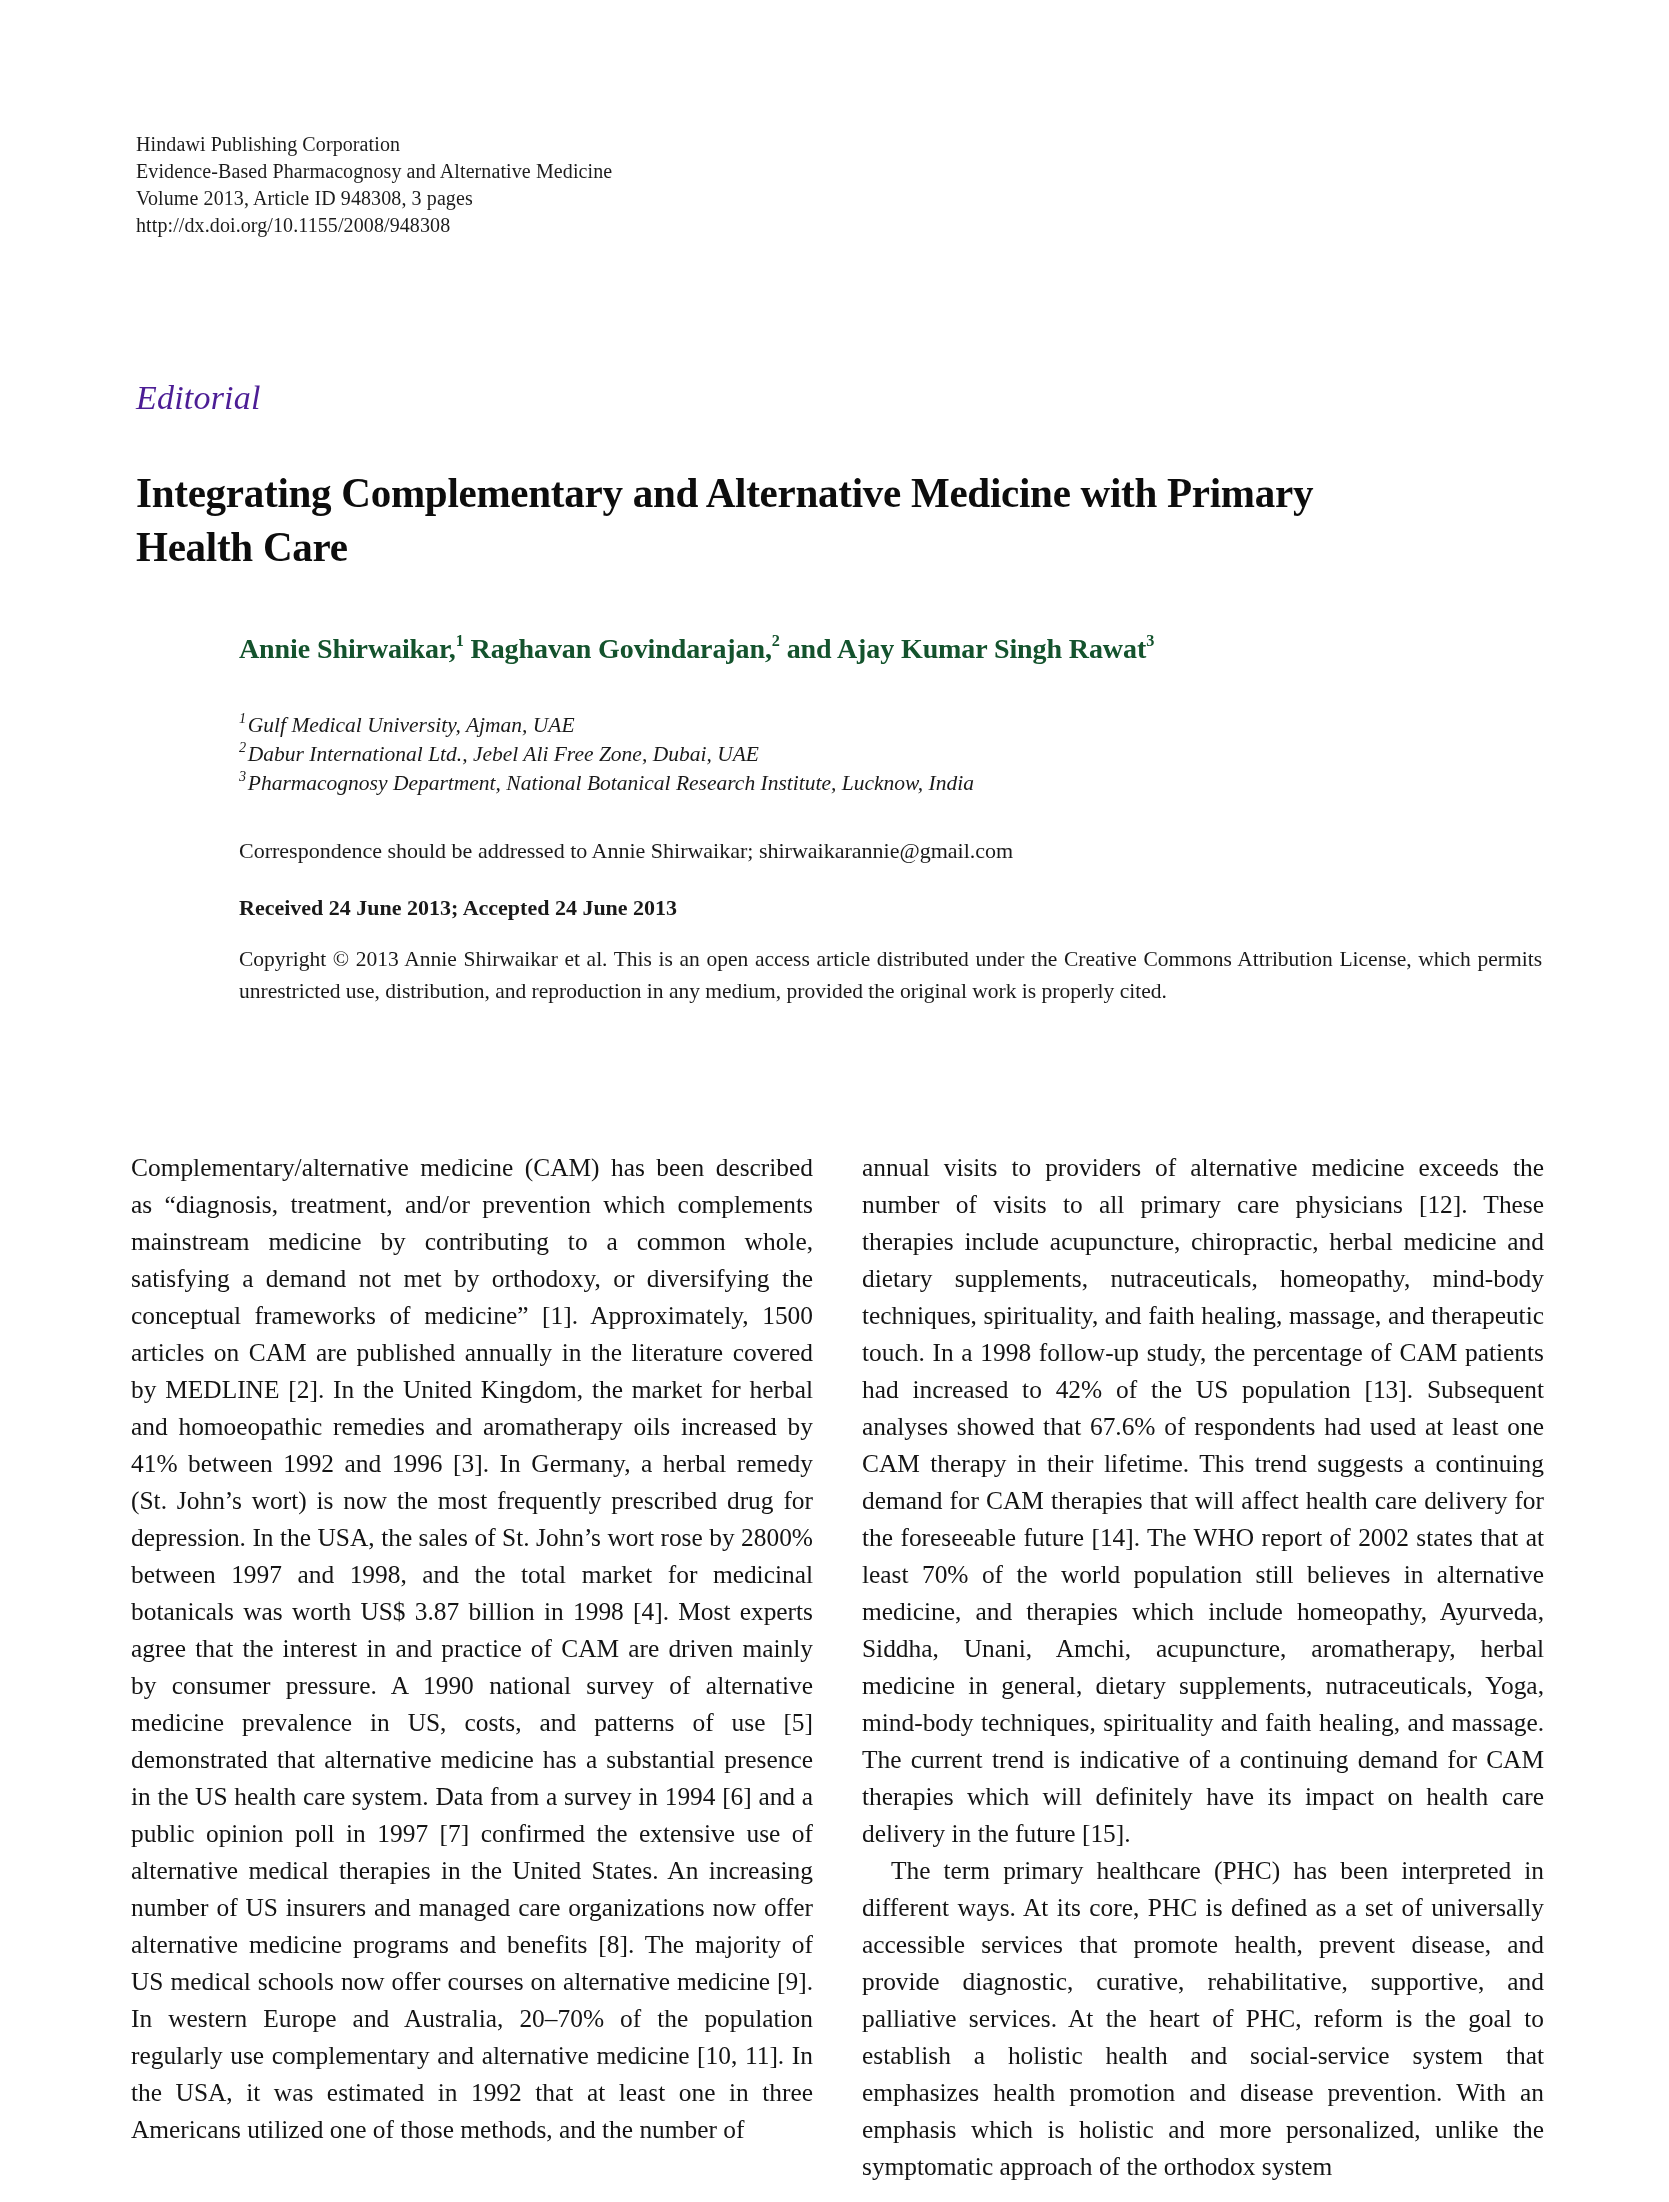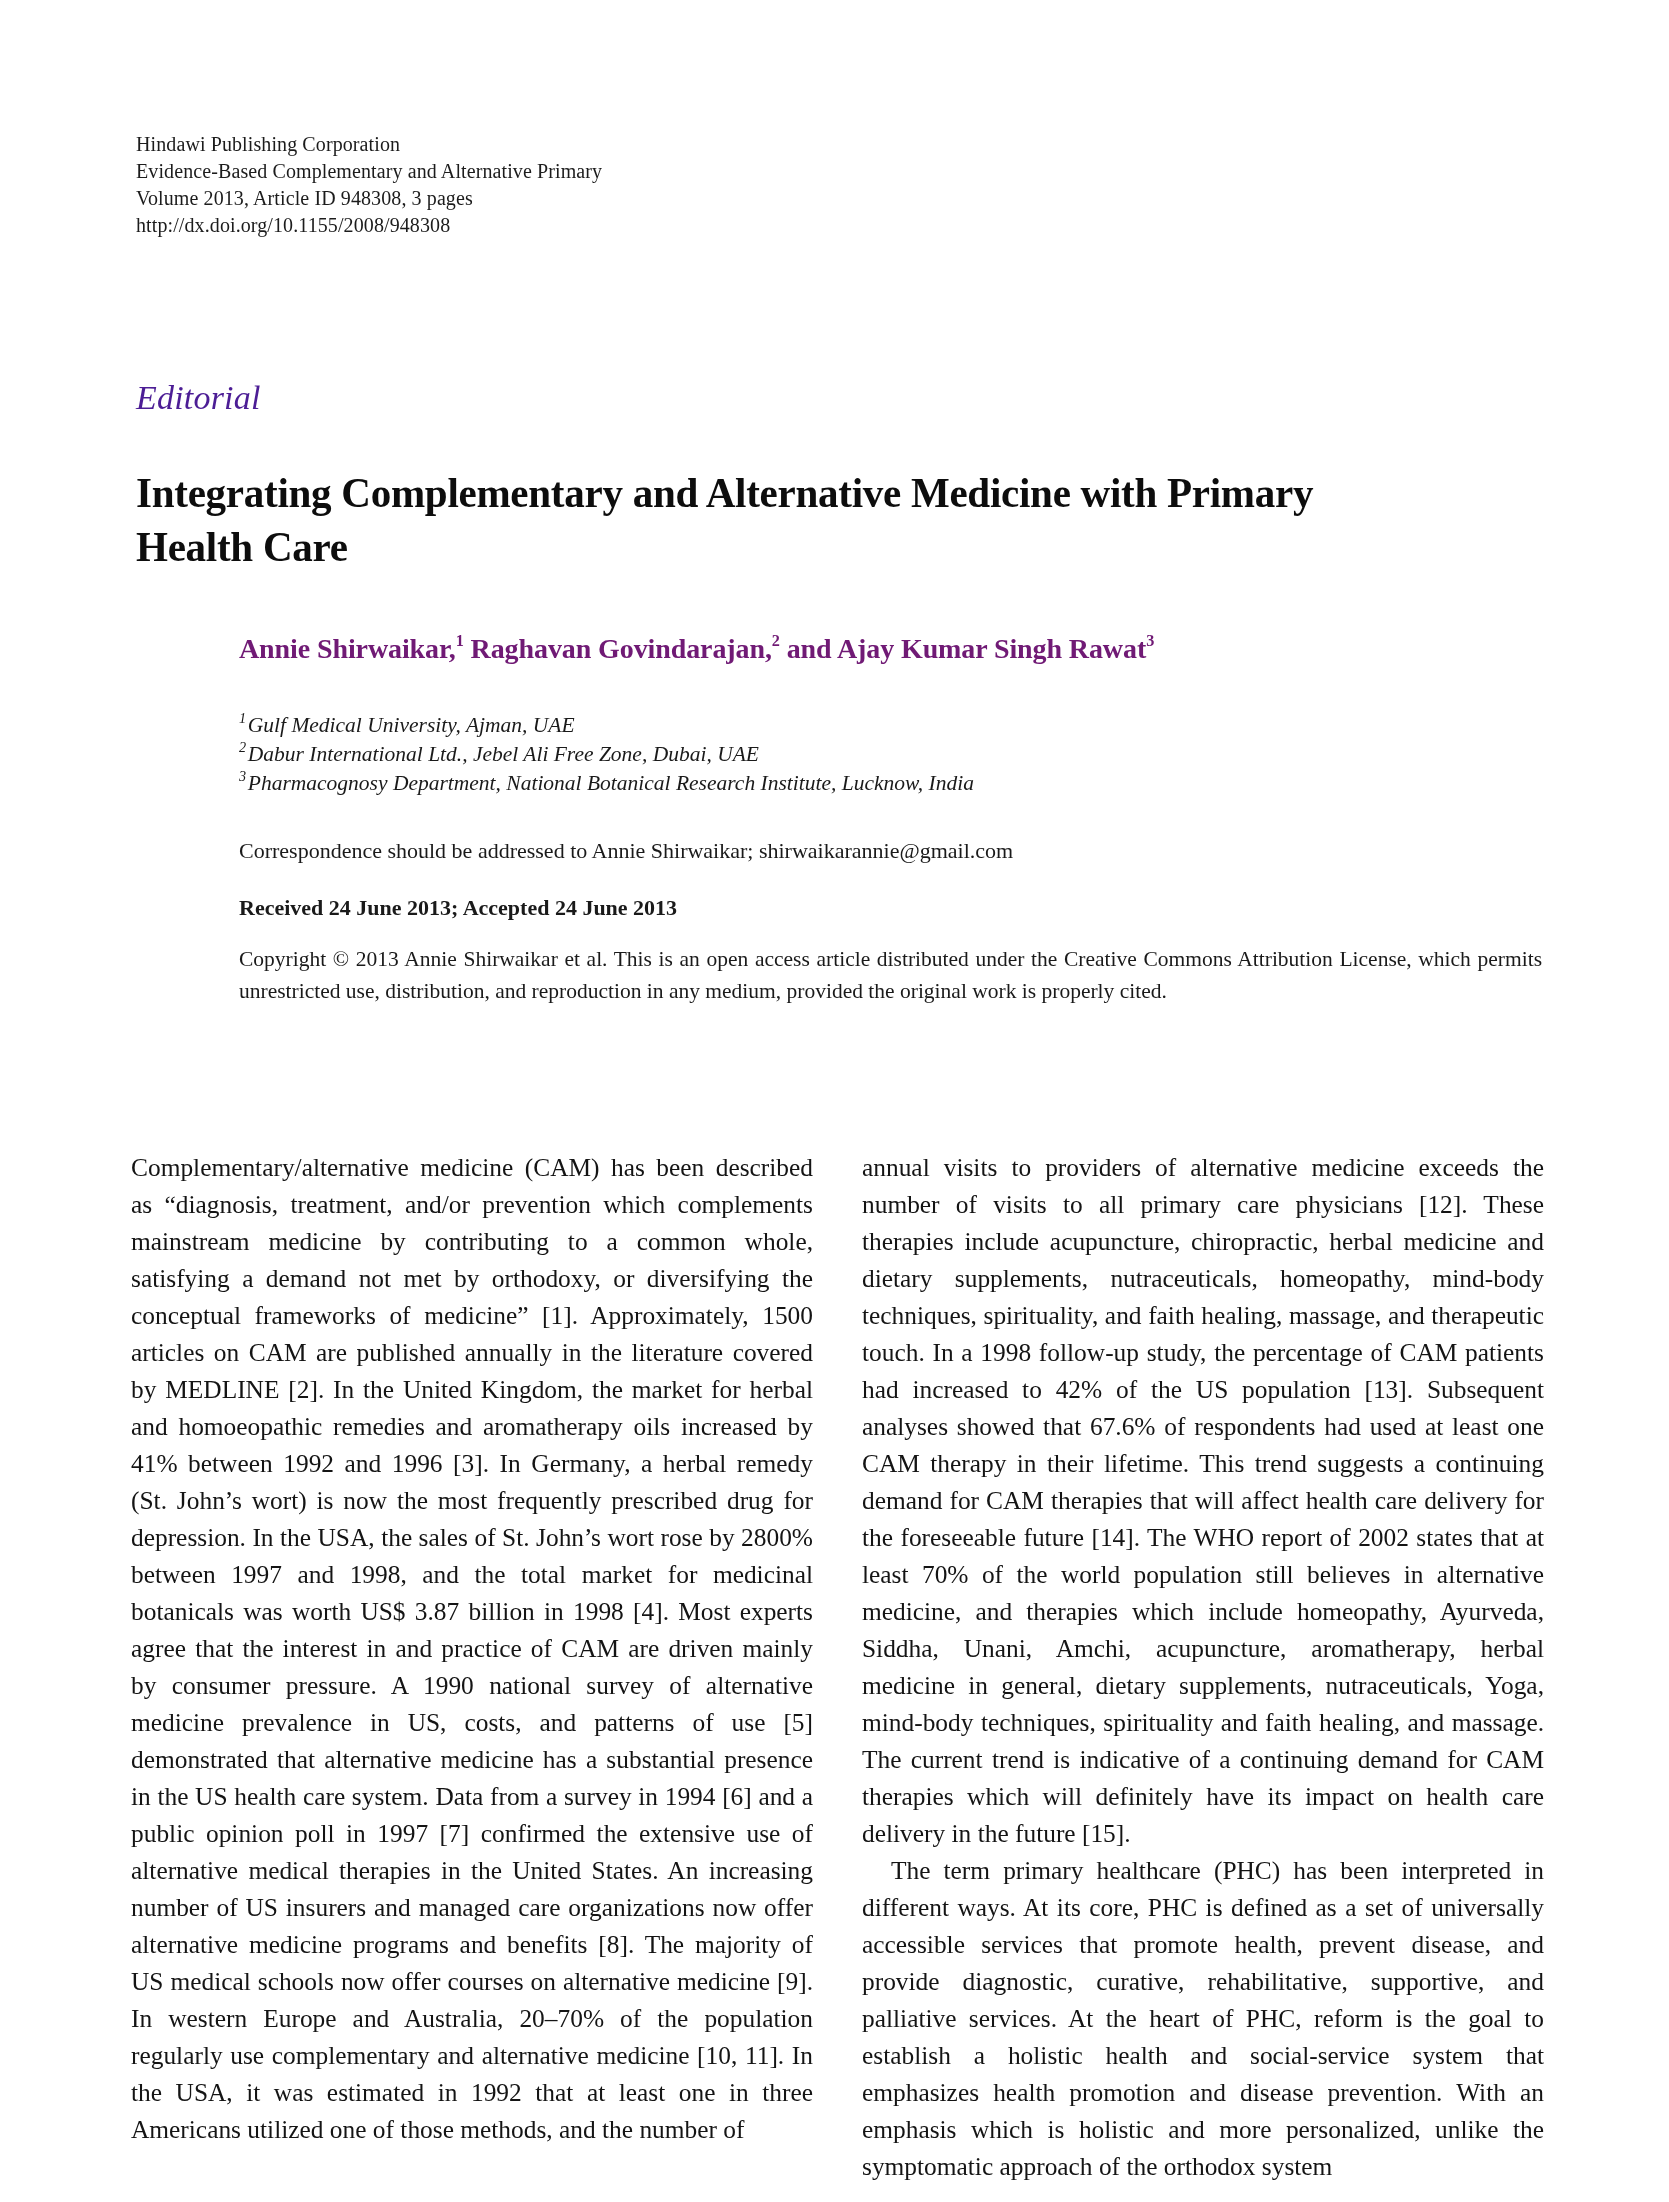--- a/index.html
+++ b/index.html
@@ -67,21 +67,21 @@
 
   
   .authors {
     position: absolute;
     left: 239px;
     top: 630px;
     width: 1248px;
     font-size: 28px;
     line-height: 38px;
     font-weight: bold;
-    color: #701a75;
+    color: #14532d;
     letter-spacing: -0.1px;
   }
   .authors sup {
     font-size: 0.58em;
     vertical-align: 0.72em;
     font-weight: bold;
     line-height: 0;
   }
 
   
@@ -159,21 +159,21 @@
   
   .body-col p:last-child { }
 </style>
 </head>
 <body>
 
 <div class="page">
 
   <div class="pub-header">
     <div>Hindawi Publishing Corporation</div>
-    <div>Evidence-Based Complementary and Alternative Primary</div>
+    <div>Evidence-Based Pharmacognosy and Alternative Medicine</div>
     <div>Volume 2013, Article ID 948308, 3 pages</div>
     <div>http://dx.doi.org/10.1155/2008/948308</div>
   </div>
 
   <div class="article-type">Editorial</div>
 
   <h1 class="title">Integrating Complementary and Alternative Medicine with Primary Health Care</h1>
 
   <div class="authors">
     <span>Annie Shirwaikar,</span><sup>1</sup><span> Raghavan Govindarajan,</span><sup>2</sup><span> and Ajay Kumar Singh Rawat</span><sup>3</sup>

